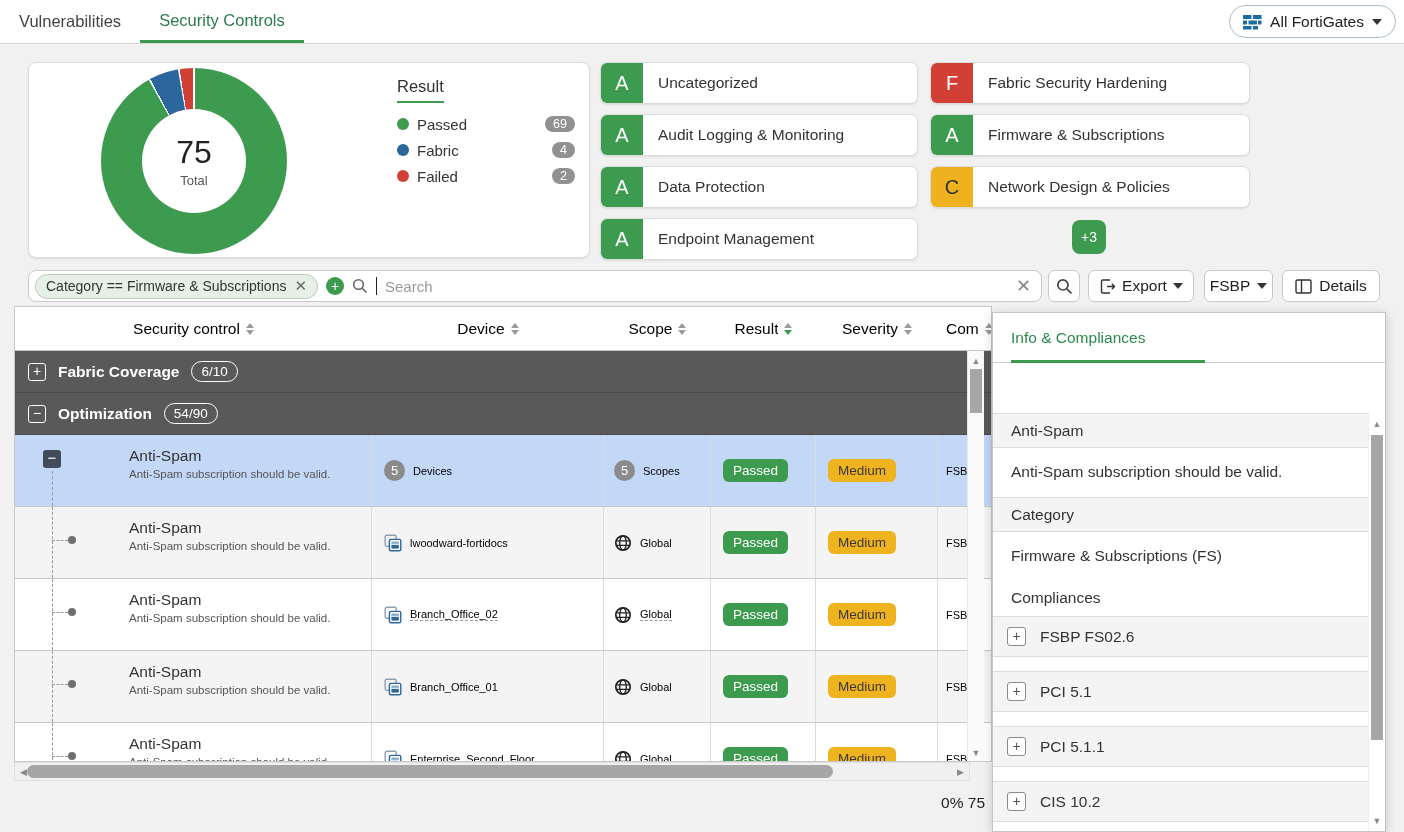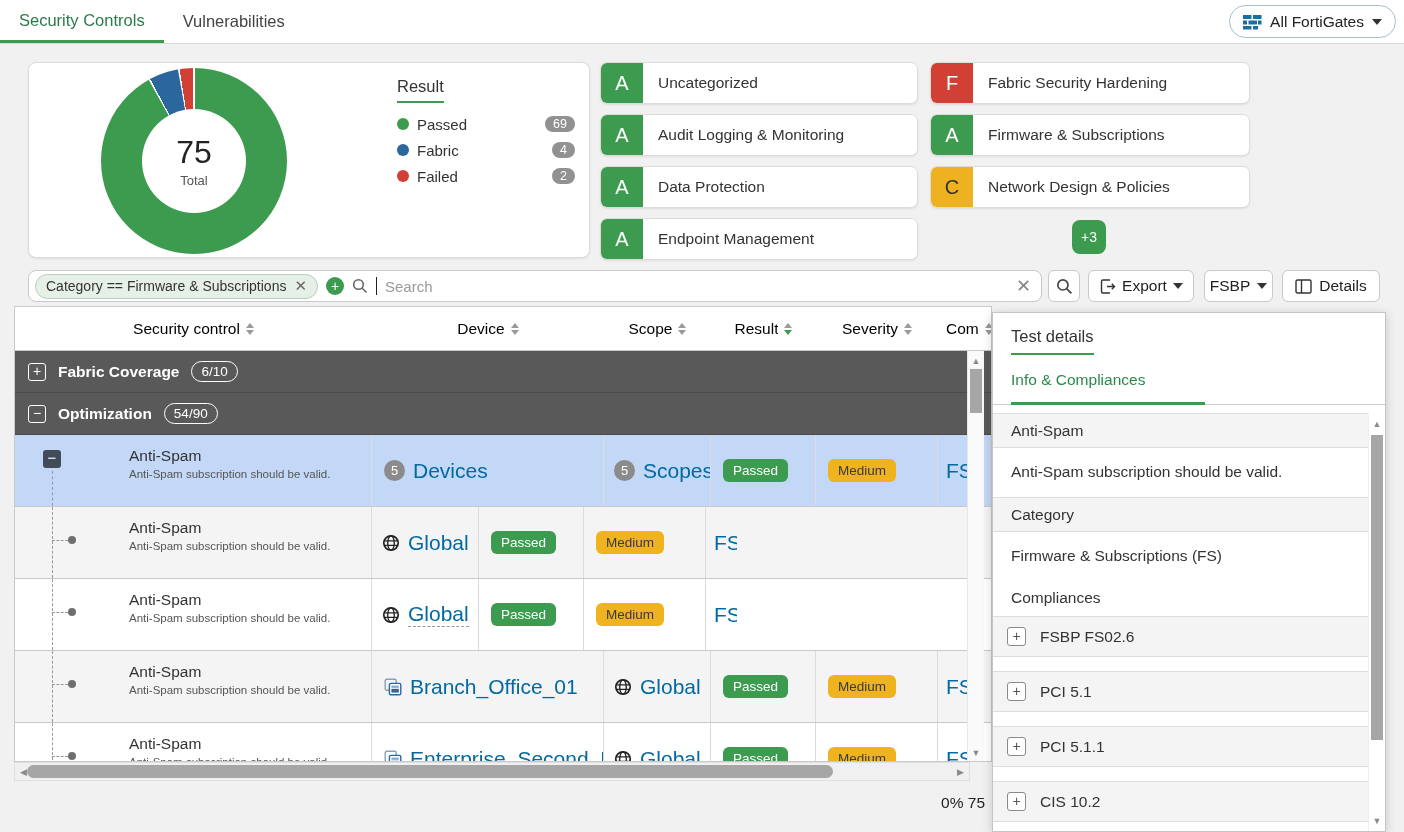--- a/index.html
+++ b/index.html
@@ -89,21 +89,21 @@
   .ctl-desc { font-size:11.5px; color:#555; margin-top:3px; white-space:nowrap; overflow:hidden; }
   .row-expand { position:absolute; left:28px; top:15px; width:18px; height:18px; background:#414b59;
     color:#fff; border-radius:3px; text-align:center; line-height:16px; font-size:15px; cursor:pointer; }
   .tree-v { position:absolute; left:37px; top:0; bottom:0; border-left:1px dashed #999; }
   .tree-v.from-box { top:36px; }
   .tree-h { position:absolute; left:37px; top:33px; width:16px; border-top:1px dashed #999; }
   .tree-dot { position:absolute; left:53px; top:29px; width:8px; height:8px; border-radius:50%; background:#6f6f6f; }
   .cell-pad { display:flex; align-items:center; gap:8px; padding-left:12px; overflow:hidden; }
   .count-badge { width:21px; height:21px; border-radius:50%; background:#8b8b8b; color:#fff;
     font-size:13px; display:flex; align-items:center; justify-content:center; flex:none; }
-  .cell-label { font-size:21px; color:#0369a1; white-space:nowrap; }
+  .cell-label { font-size:11px; color:#000000; white-space:nowrap; }
   .dashed-u { border-bottom:1px dashed #999; }
   .badge { border-radius:6px; padding:4px 10px; font-size:13.5px; white-space:nowrap; }
   .badge-green { background:#3d9b4f; color:#fff; }
   .badge-amber { background:#efb320; color:#3a3a3a; }
   .clip-sm { max-width:23px; overflow:hidden; white-space:nowrap; display:inline-block; }
   
   .vscroll { position:absolute; left:952px; top:44px; width:17px; height:412px; background:#fafafa;
     border-left:1px solid #e7e7e7; }
   .vscroll .arrow, .pscroll .arrow { position:absolute; left:0; width:100%; text-align:center;
     color:#8a8a8a; font-size:9px; cursor:pointer; }
@@ -135,22 +135,22 @@
   .comp-name { font-size:15.5px; color:#333; }
   .pscroll { position:absolute; right:0; top:100px; bottom:0; width:17px; background:#fff;
     border-left:1px solid #eee; }
   .pthumb { position:absolute; left:2px; top:22px; width:12px; height:305px; background:#a6a6a6; cursor:grab; }
   .icon-span { display:inline-flex; align-items:center; }
 </style>
 </head>
 <body>
 
 <div class="topbar">
+  <div class="tab">Vulnerabilities</div>
   <div class="tab active">Security Controls</div>
-  <div class="tab">Vulnerabilities</div>
 </div>
 <button class="fgt-btn">
   <span class="icon-span">
     <svg width="19" height="16" viewBox="0 0 19 16">
         <g fill="#1a6ea6">
       <rect x="0" y="1" width="8.5" height="4"></rect>
           <rect x="10" y="1" width="8.5" height="4"></rect>
       <rect x="0" y="6.5" width="4" height="4"></rect>
           <rect x="5.5" y="6.5" width="8.5" height="4"></rect>
       <rect x="15" y="6.5" width="3.5" height="4"></rect>
@@ -364,20 +364,33 @@
       <div class="trow" style="background: rgb(244, 244, 244);">
         <div class="td td-ctl" style="width: 357px;">
           <div class="tree-v"></div>
           <div class="tree-h"></div>
           <div class="tree-dot"></div>
           <div class="ctl-text">
             <div class="ctl-name">Anti-Spam</div>
             <div class="ctl-desc">Anti-Spam subscription should be valid.</div>
           </div>
         </div>
+        <div class="td" style="width: 232px;">
+          <div class="cell-pad">
+            <span class="icon-span">
+              <svg width="18" height="18" viewBox="0 0 18 18">
+                <rect x="1.2" y="1.2" width="11" height="11" rx="1.5" fill="none" stroke="#8aa0b8" stroke-width="1.4"></rect>
+                <rect x="5.4" y="5.4" width="11.4" height="11.4" rx="1.5" fill="#fff" stroke="#2b679d" stroke-width="1.4"></rect>
+                <rect x="7.4" y="7.6" width="7.4" height="2.2" fill="#7fa8cc"></rect>
+                <rect x="7.4" y="10.8" width="7.4" height="3.8" fill="#2b679d"></rect>
+              </svg>
+            </span>
+            <span class="cell-label">lwoodward-fortidocs</span>
+          </div>
+        </div>
         <div class="td" style="width: 107px;">
           <div class="cell-pad" style="padding-left: 10px;">
             <span class="icon-span">
               <svg width="18" height="18" viewBox="0 0 18 18" fill="none" stroke="#222">
                 <circle cx="9" cy="9" r="7.2" stroke-width="1.7"></circle>
                 <ellipse cx="9" cy="9" rx="3.3" ry="7.2" stroke-width="1.3"></ellipse>
                 <path d="M2.2 6.8 h13.6 M2.4 11.4 h13.2" stroke-width="1.3"></path>
               </svg>
             </span>
             <span class="cell-label">Global</span>
@@ -396,20 +409,33 @@
       <div class="trow" style="background: rgb(255, 255, 255);">
         <div class="td td-ctl" style="width: 357px;">
           <div class="tree-v"></div>
           <div class="tree-h"></div>
           <div class="tree-dot"></div>
           <div class="ctl-text">
             <div class="ctl-name">Anti-Spam</div>
             <div class="ctl-desc">Anti-Spam subscription should be valid.</div>
           </div>
         </div>
+        <div class="td" style="width: 232px;">
+          <div class="cell-pad">
+            <span class="icon-span">
+              <svg width="18" height="18" viewBox="0 0 18 18">
+                <rect x="1.2" y="1.2" width="11" height="11" rx="1.5" fill="none" stroke="#8aa0b8" stroke-width="1.4"></rect>
+                <rect x="5.4" y="5.4" width="11.4" height="11.4" rx="1.5" fill="#fff" stroke="#2b679d" stroke-width="1.4"></rect>
+                <rect x="7.4" y="7.6" width="7.4" height="2.2" fill="#7fa8cc"></rect>
+                <rect x="7.4" y="10.8" width="7.4" height="3.8" fill="#2b679d"></rect>
+              </svg>
+            </span>
+            <span class="cell-label dashed-u">Branch_Office_02</span>
+          </div>
+        </div>
         <div class="td" style="width: 107px;">
           <div class="cell-pad" style="padding-left: 10px;">
             <span class="icon-span">
               <svg width="18" height="18" viewBox="0 0 18 18" fill="none" stroke="#222">
                 <circle cx="9" cy="9" r="7.2" stroke-width="1.7"></circle>
                 <ellipse cx="9" cy="9" rx="3.3" ry="7.2" stroke-width="1.3"></ellipse>
                 <path d="M2.2 6.8 h13.6 M2.4 11.4 h13.2" stroke-width="1.3"></path>
               </svg>
             </span>
             <span class="cell-label dashed-u">Global</span>
@@ -526,23 +552,20 @@
 
 <div class="hscroll">
   <span class="harrow" style="left:5px;">◀</span>
   <div class="hthumb"></div>
   <span class="harrow" style="right:5px;">▶</span>
 </div>
 
 <div class="score">0% 75</div>
 
 <div class="panel">
-  <div>
-    <span class="panel-title">Test details</span>
-  </div>
   <div class="panel-tabs">
     <span class="panel-tab">Info &amp; Compliances</span>
   </div>
   <div class="panel-list" id="panel-list">
       <div class="p-label">Anti-Spam</div>
       <div class="p-value">Anti-Spam subscription should be valid.</div>
       <div class="p-label">Category</div>
       <div class="p-value">Firmware &amp; Subscriptions (FS)</div>
       <div class="p-label plain">Compliances</div>
       <div class="comp-item">

